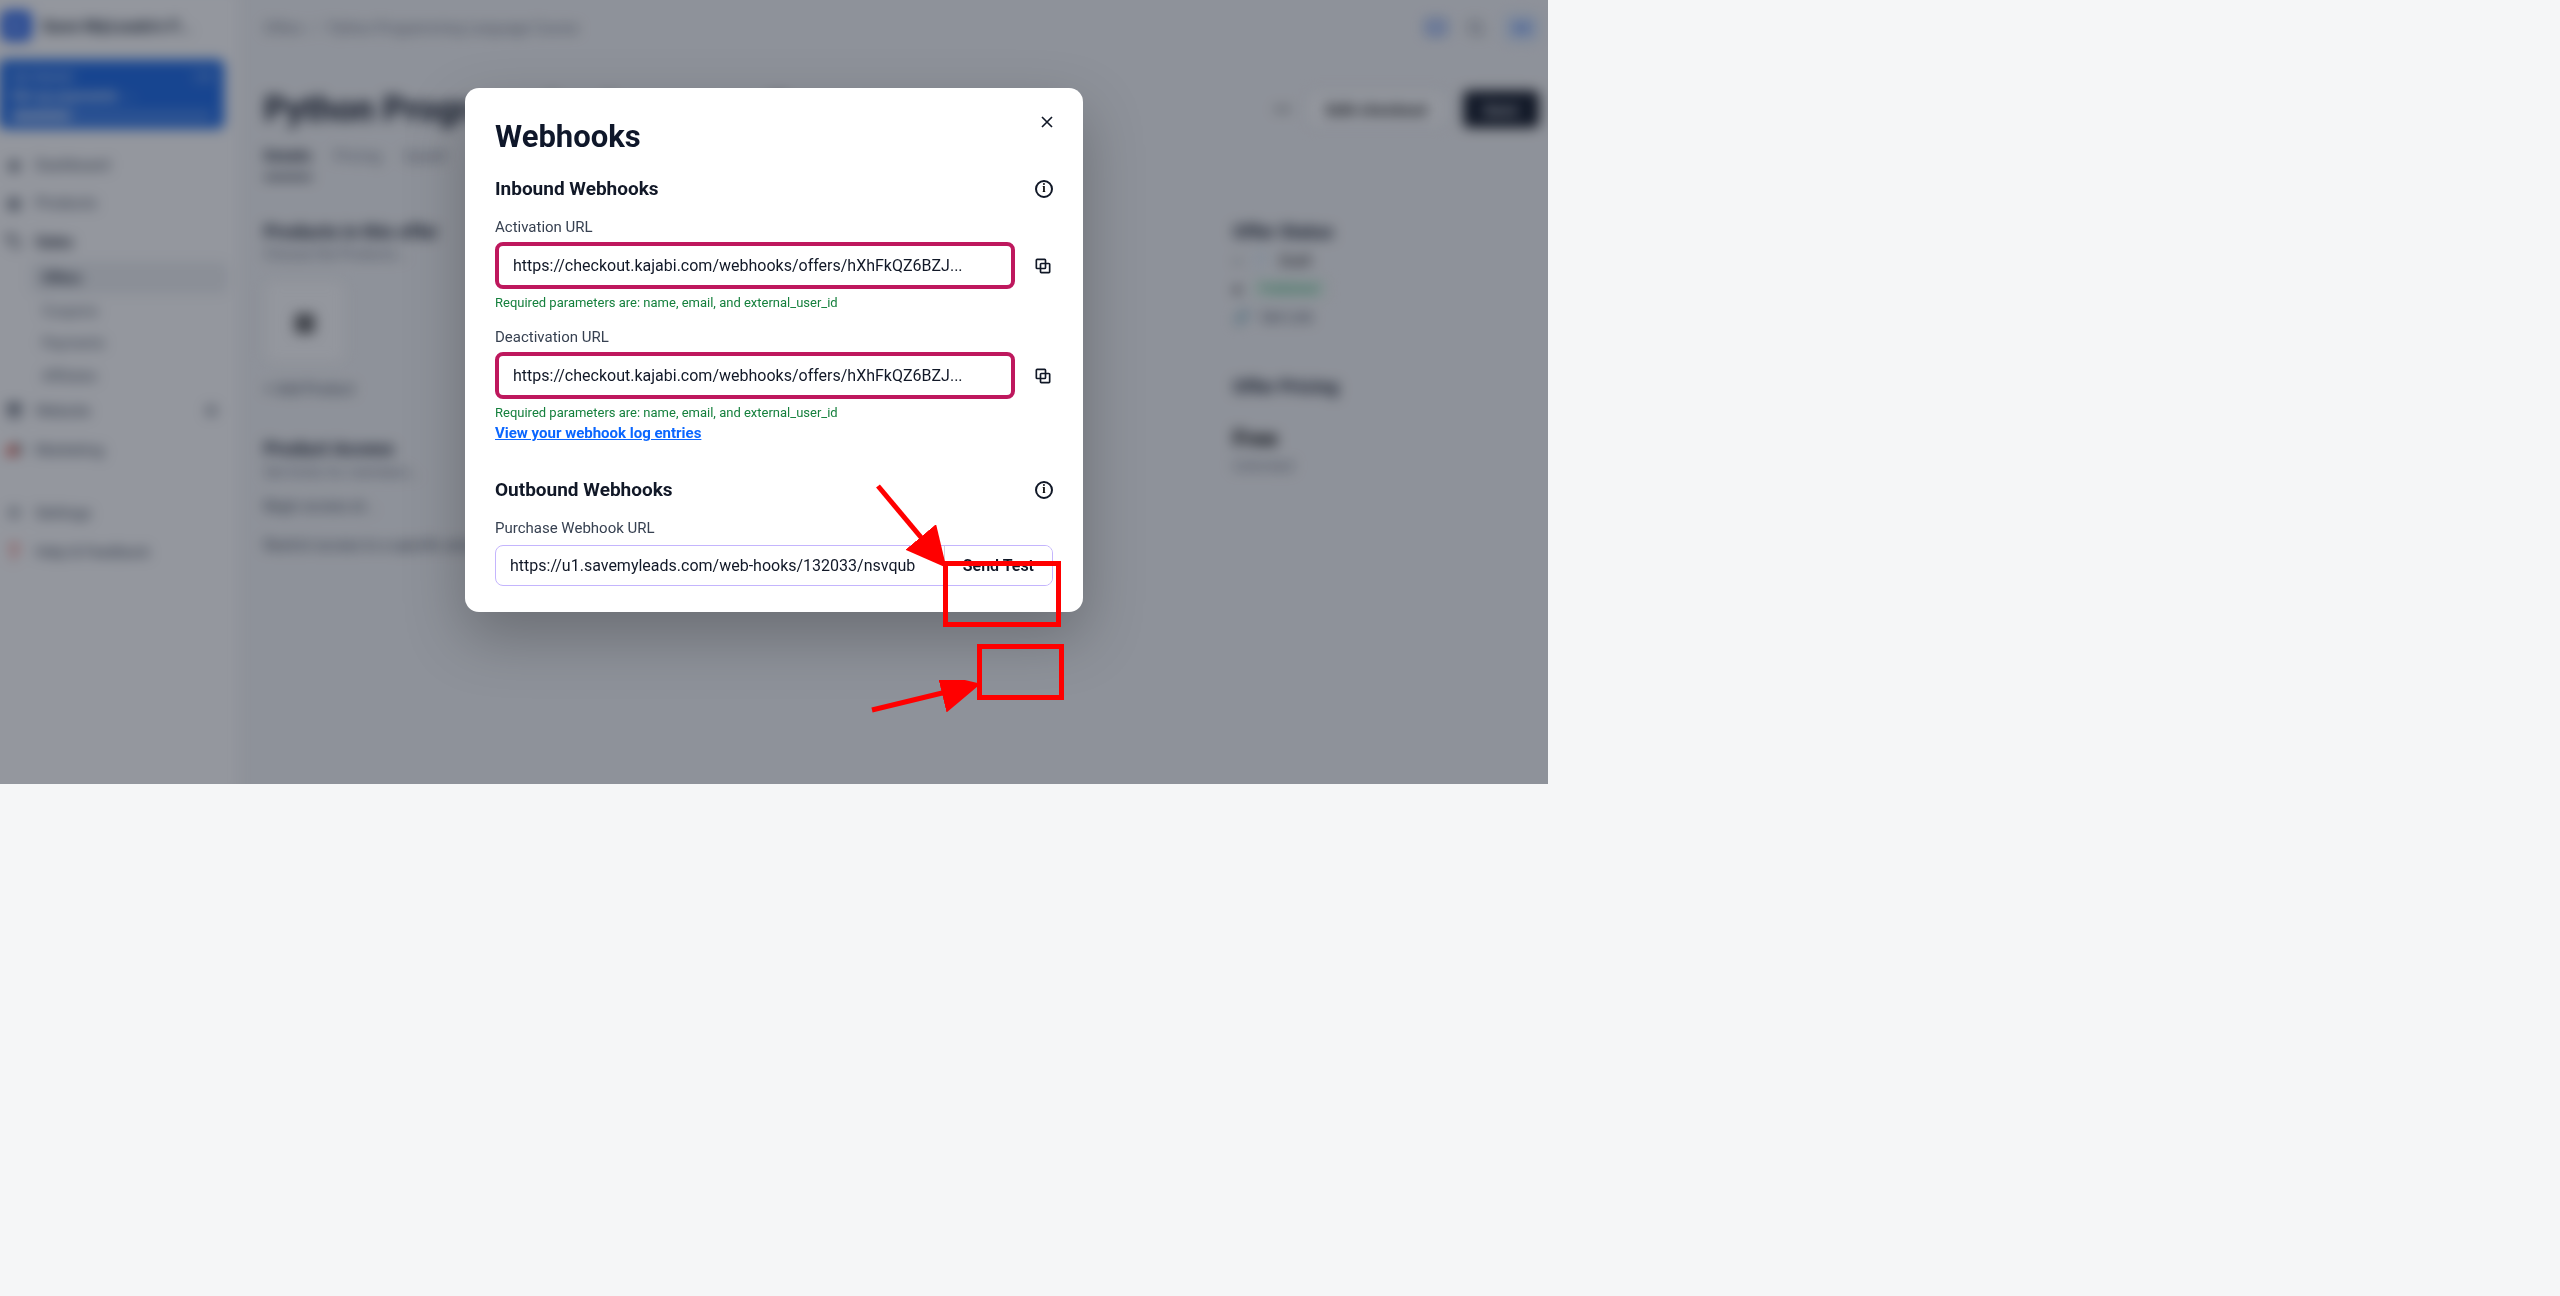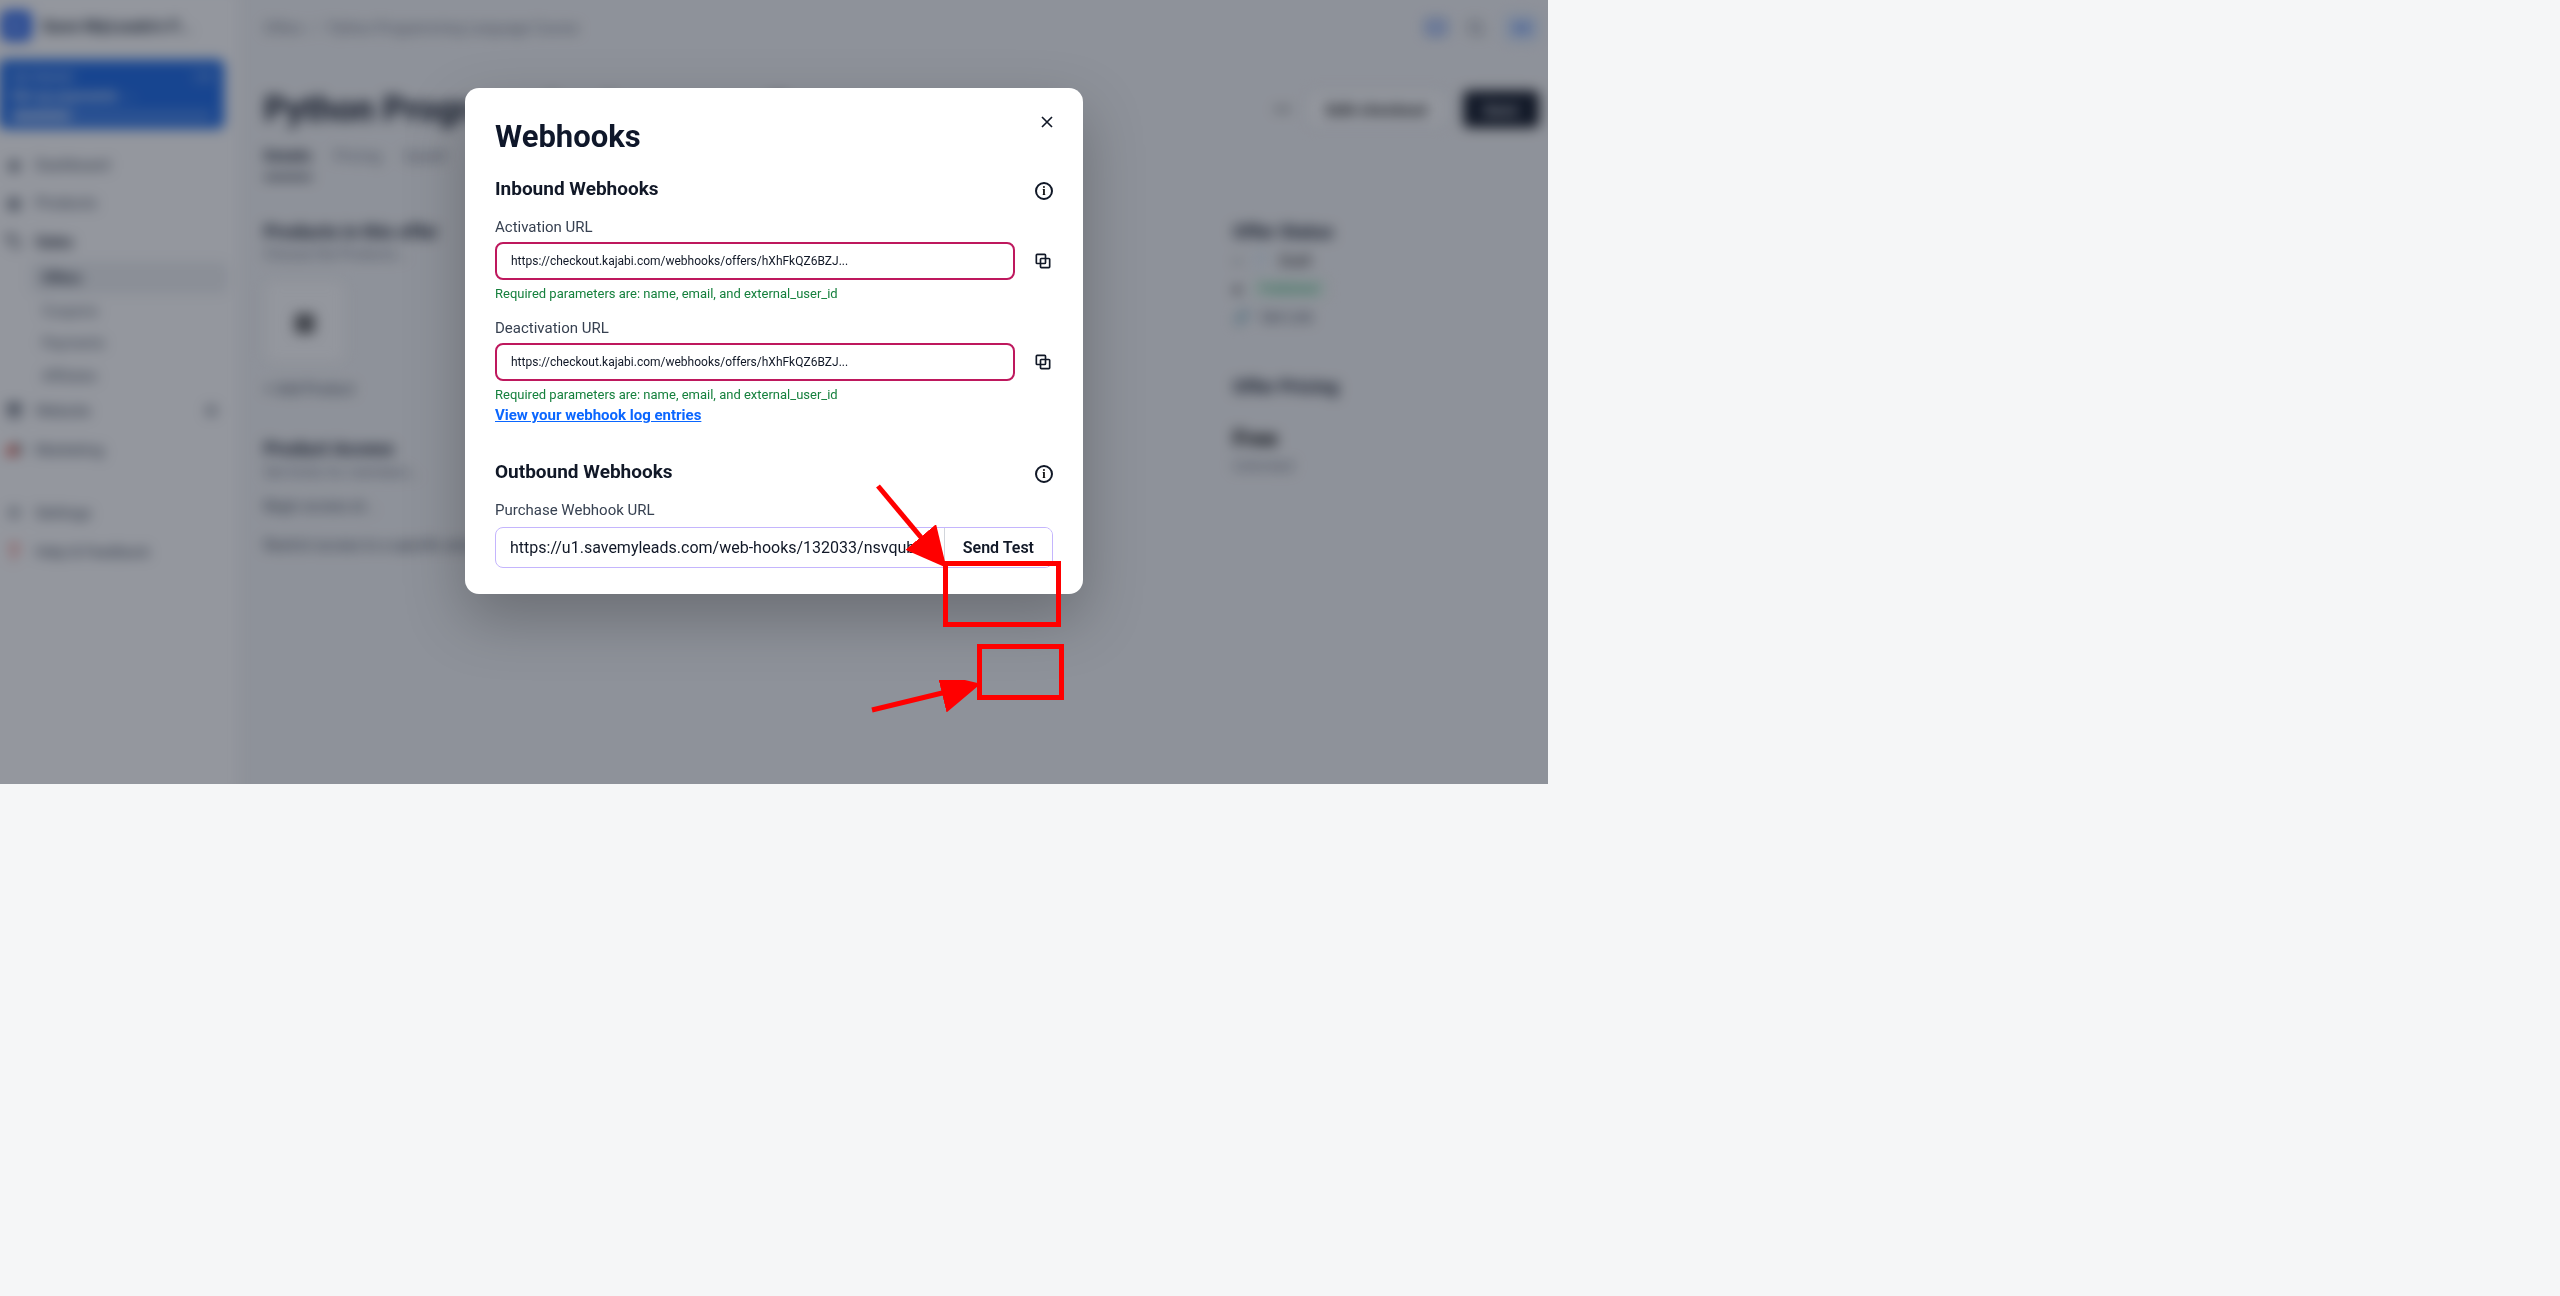--- a/index.html
+++ b/index.html
@@ -59,27 +59,27 @@
   .free-big { font-size: 22px; font-weight: 700; margin-top: 28px; }
 
   
   .overlay { position: absolute; inset: 0; background: rgba(17,24,39,.45); display: flex; align-items: flex-start; justify-content: center; padding-top: 88px; }
 
   
   .modal { width: 618px; background: #fff; border-radius: 14px; padding: 30px 30px 26px; box-shadow: 0 24px 60px rgba(0,0,0,.25); position: relative; }
   .modal-title { font-size: 31px; font-weight: 700; color: #0f172a; margin-bottom: 22px; }
   .close-x { position: absolute; top: 20px; right: 22px; width: 28px; height: 28px; display: flex; align-items: center; justify-content: center; color: #111827; cursor: pointer; }
 
-  .sec-head-row { display: flex; justify-content: space-between; align-items: flex-end; }
+  .sec-head-row { display: flex; justify-content: space-between; align-items: center; }
   .sec-head { font-size: 19px; font-weight: 700; color: #111827; }
   .info-ico { width: 18px; height: 18px; border: 2px solid #111827; border-radius: 50%; display: flex; align-items: center; justify-content: center; font-size: 12px; font-weight: 700; font-family: Georgia, serif; }
 
   .field-label { font-size: 15px; color: #374151; margin-top: 18px; margin-bottom: 6px; }
   .url-row { display: flex; align-items: center; gap: 18px; }
-  .url-input { flex: 1; border: 2px solid #be185d; border-radius: 8px; padding: 10px 14px; font-size: 12px; color: #111827; background: #fff; white-space: nowrap; overflow: hidden; text-overflow: ellipsis; }
+  .url-input { flex: 1; border: 4px solid #be185d; border-radius: 8px; padding: 10px 14px; font-size: 16px; color: #111827; background: #fff; white-space: nowrap; overflow: hidden; text-overflow: ellipsis; }
   .copy-ico { width: 20px; height: 20px; color: #111827; }
 
   .hint { font-size: 13px; color: #15803d; margin-top: 6px; }
   .view-link { color: #0a66ff; font-weight: 700; text-decoration: underline; font-size: 15px; margin-top: 4px; display: inline-block; }
 
   .outbound-sec { margin-top: 36px; }
   .pw-row { display: flex; margin-top: 8px; border: 1px solid #c4b5fd; border-radius: 8px; overflow: hidden; position: relative; }
   .pw-input { flex: 1; border: none; padding: 10px 14px; font-size: 16px; color: #111827; white-space: nowrap; overflow: hidden; }
   .pw-btn { border-left: 1px solid #d1d5db; padding: 10px 18px; font-size: 16px; font-weight: 600; background: #fff; color: #111827; }
 

